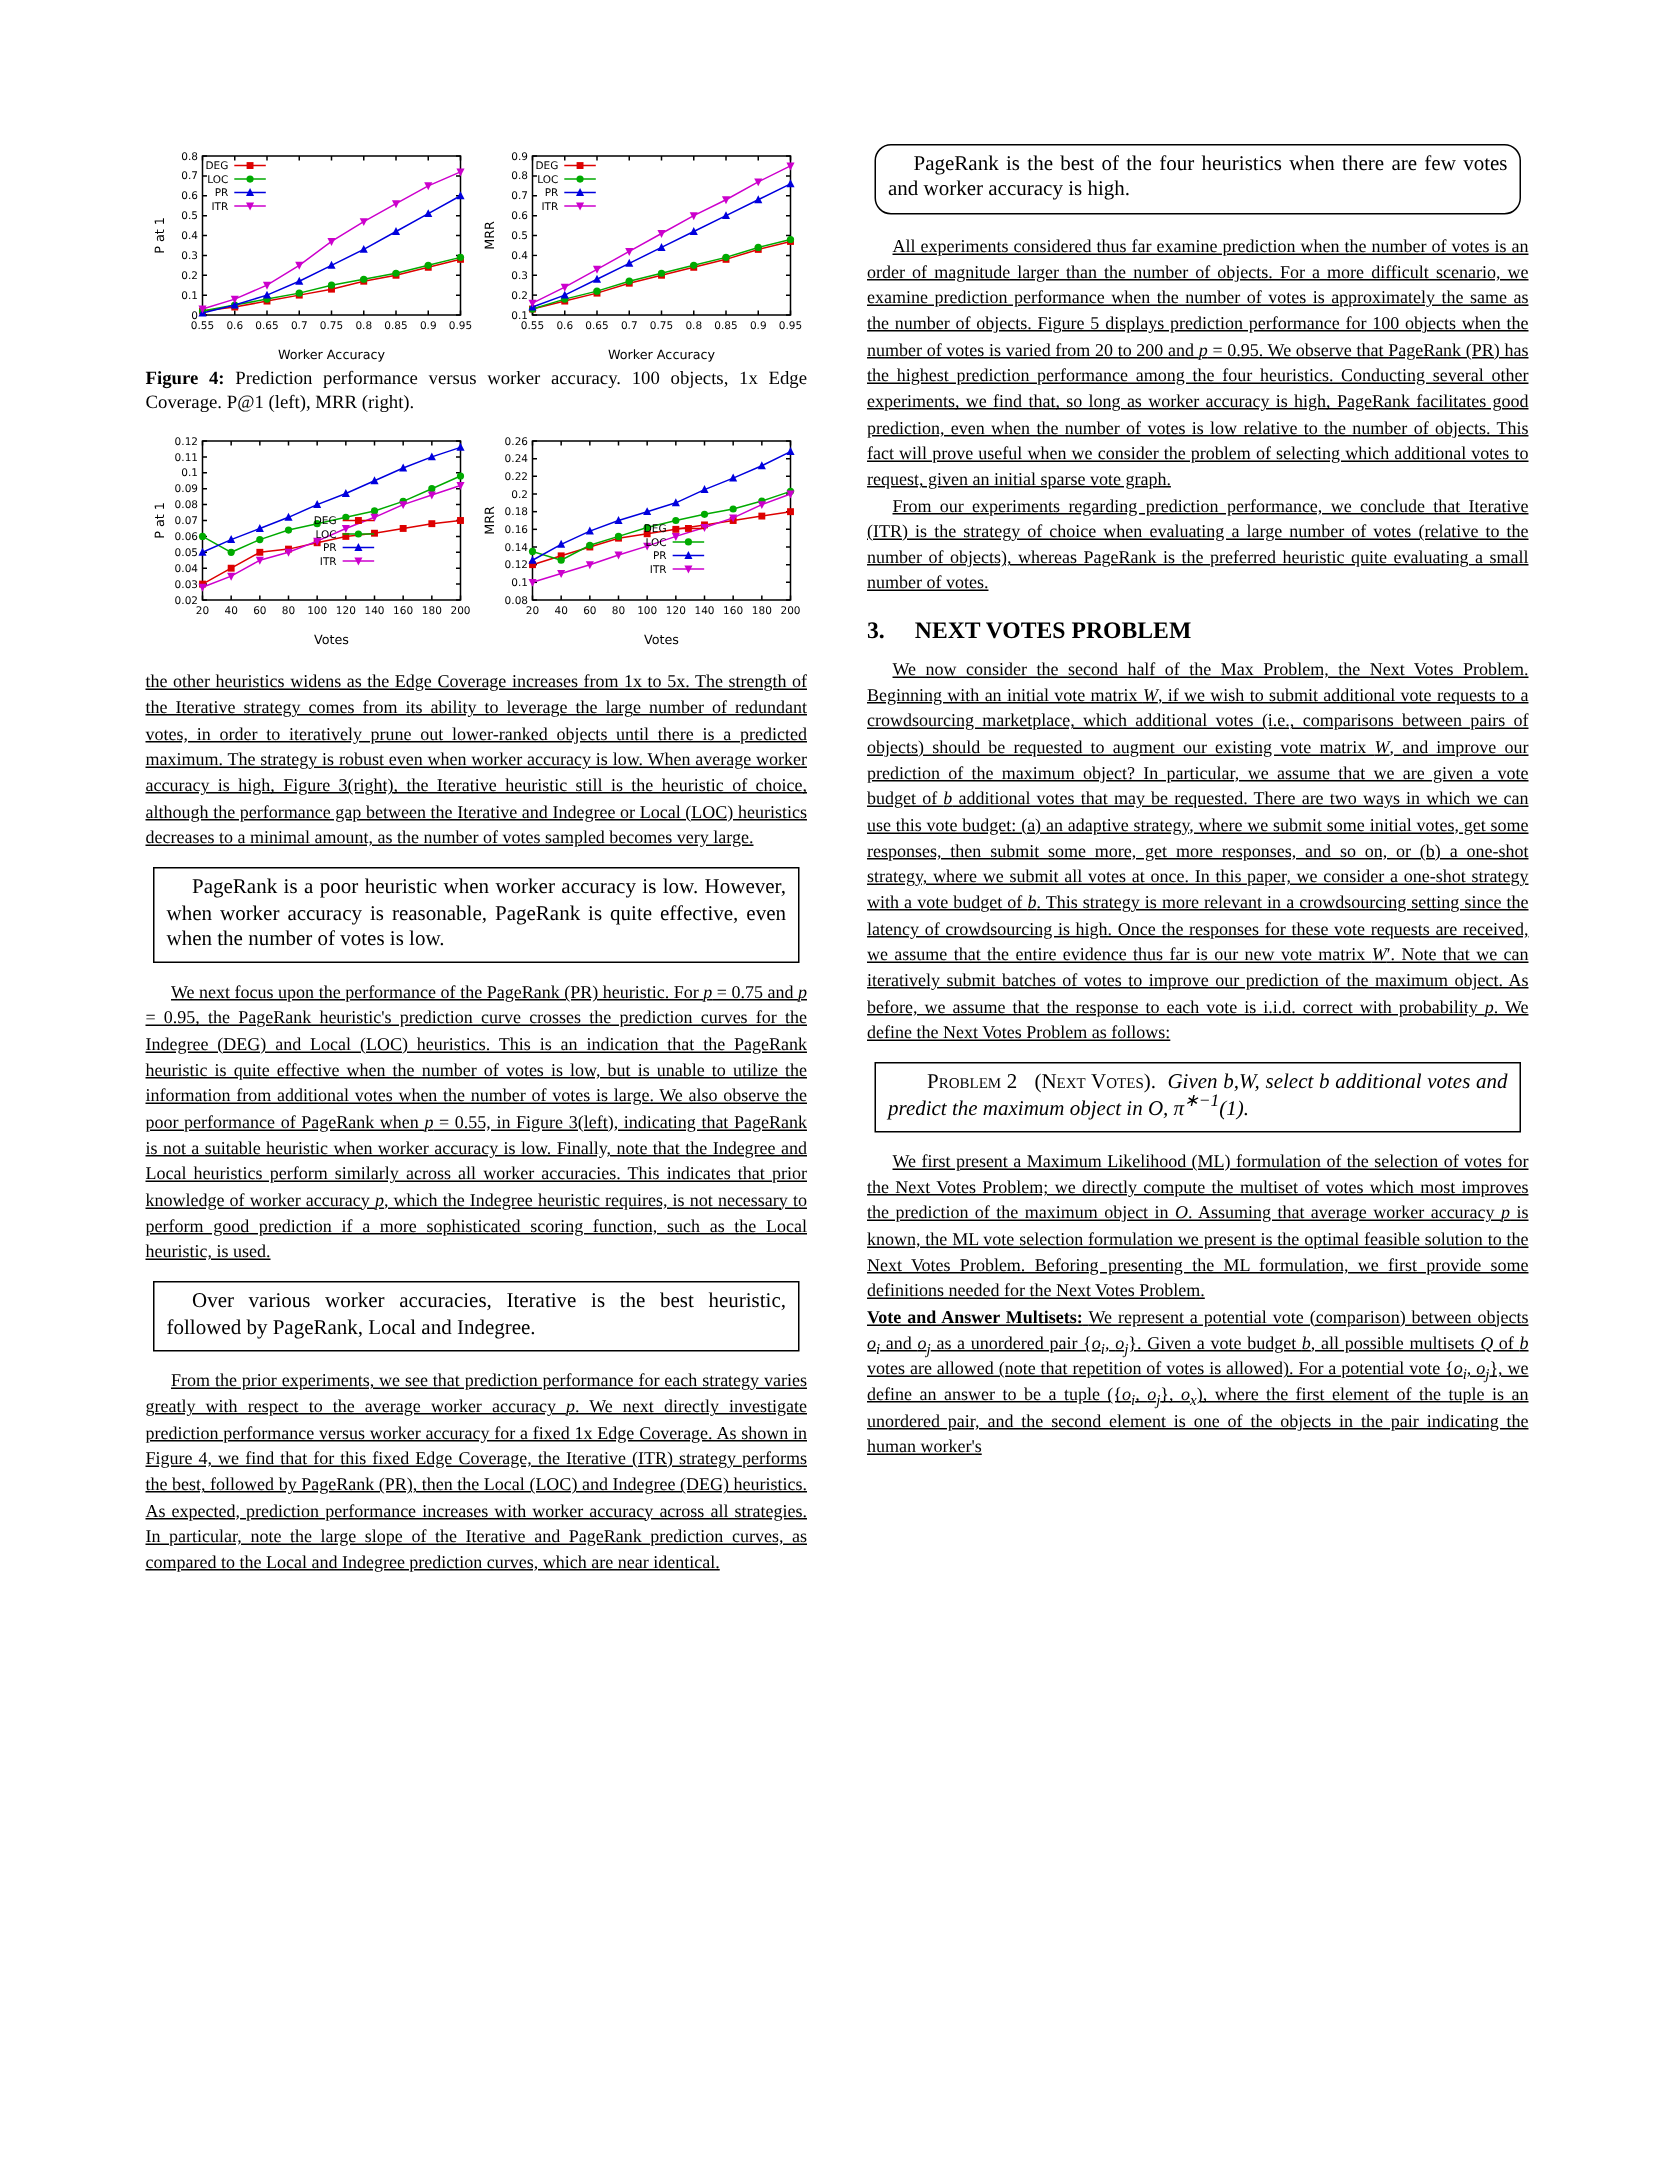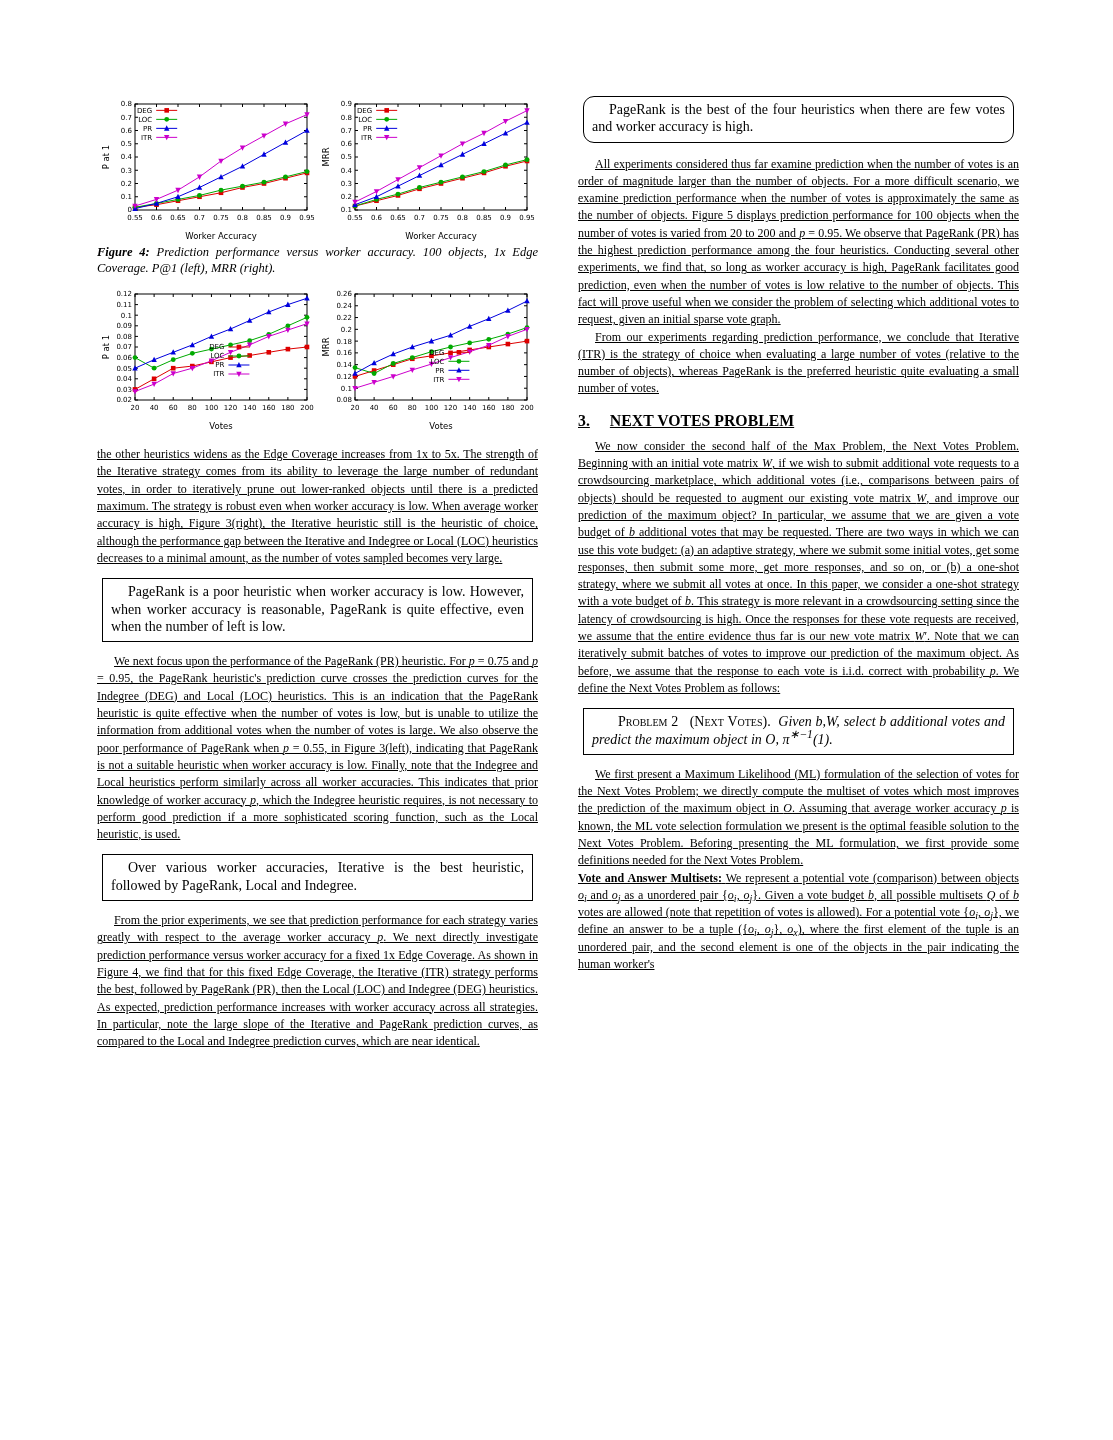--- a/index.html
+++ b/index.html
@@ -9,22 +9,22 @@
     font-family:"Liberation Serif","DejaVu Serif",serif; color:#000;
   }
   .page { position:absolute; left:97px; top:96px; width:922px; display:flex; gap:40px; }
   .col { width:441px; }
   p.body { font-size:12px; line-height:17.3px; text-align:justify; margin-bottom:0;text-decoration:underline; }
   p.indent { text-indent:17px; }
   .callout { border:1px solid #000; padding:4px 8px 6px 8px; margin:11px 5px; }
   .callout p { font-size:14px; line-height:17.3px; text-align:justify; text-indent:17px; }
   figure { margin:0 0 6px 0; }
   .charts { display:flex; gap:6px; justify-content:center; }
-  figcaption { font-size:12.5px; line-height:15.6px; text-align:justify; margin-top:3px;font-style:italic; }
-  h2 { font-size:15.8px; font-weight:bold; margin:14px 0 8px 0;text-decoration:underline; }
+  figcaption { font-size:12.5px; line-height:15.6px; text-align:justify; margin-top:3px; }
+  h2 { font-size:15.8px; font-weight:bold; margin:14px 0 8px 0; }
   h2 .num { margin-right:20px; }
   h3 { font-size:14.6px; font-weight:bold; margin:12px 0 7px 0; }
   h3 .num { margin-right:16px; }
   .sc { font-variant:small-caps; }
   svg text { font-family:"DejaVu Sans","Liberation Sans",sans-serif; }
   svg .tick { font-size:7px; }
   svg .alabel { font-size:8.5px; }
   sub, sup { line-height:0; }
 </style>
 </head>
@@ -508,21 +508,21 @@
             <text class="tick" x="123.44" y="95.70000000000002" text-anchor="end">ITR</text>
             <line x1="127.44" x2="148.44" y1="93.30000000000001" y2="93.30000000000001" stroke="#cc00cc"></line>
             <polygon points="137.94,96.30000000000001 135.24,91.00000000000001 140.64,91.00000000000001" fill="#cc00cc"></polygon>
           </svg>
       </div>
     </figure>
 
     <p class="body" style="margin-top:14px;">the other heuristics widens as the Edge Coverage increases from 1x to 5x.  The strength of the Iterative strategy comes from its ability to leverage the large number of redundant votes, in order to iteratively prune out lower-ranked objects until there is a predicted maximum.  The strategy is robust even when worker accuracy is low.  When average worker accuracy is high, Figure 3(right), the Iterative heuristic still is the heuristic of choice, although the performance gap between the Iterative and Indegree or Local (LOC) heuristics decreases to a minimal amount, as the number of votes sampled becomes very large.</p>
 
     <div class="callout">
-      <p>PageRank is a poor heuristic when worker accuracy is low. However, when worker accuracy is reasonable, PageRank is quite effective, even when the number of left is low.</p>
+      <p>PageRank is a poor heuristic when worker accuracy is low. However, when worker accuracy is reasonable, PageRank is quite effective, even when the number of votes is low.</p>
     </div>
 
     <p class="body indent">We next focus upon the performance of the PageRank (PR) heuristic.  For <i>p</i> = 0.75 and <i>p</i> = 0.95, the PageRank heuristic's prediction curve crosses the prediction curves for the Indegree (DEG) and Local (LOC) heuristics.  This is an indication that the PageRank heuristic is quite effective when the number of votes is low, but is unable to utilize the information from additional votes when the number of votes is large.  We also observe the poor performance of PageRank when <i>p</i> = 0.55, in Figure 3(left), indicating that PageRank is not a suitable heuristic when worker accuracy is low.  Finally, note that the Indegree and Local heuristics perform similarly across all worker accuracies.  This indicates that prior knowledge of worker accuracy <i>p</i>, which the Indegree heuristic requires, is not necessary to perform good prediction if a more sophisticated scoring function, such as the Local heuristic, is used.</p>
 
     <div class="callout">
       <p>Over various worker accuracies, Iterative is the best heuristic, followed by PageRank, Local and Indegree.</p>
     </div>
 
     <p class="body indent">From the prior experiments, we see that prediction performance for each strategy varies greatly with respect to the average worker accuracy <i>p</i>.  We next directly investigate prediction performance versus worker accuracy for a fixed 1x Edge Coverage.  As shown in Figure 4, we find that for this fixed Edge Coverage, the Iterative (ITR) strategy performs the best, followed by PageRank (PR), then the Local (LOC) and Indegree (DEG) heuristics.  As expected, prediction performance increases with worker accuracy across all strategies.  In particular, note the large slope of the Iterative and PageRank prediction curves, as compared to the Local and Indegree prediction curves, which are near identical.</p>
 

